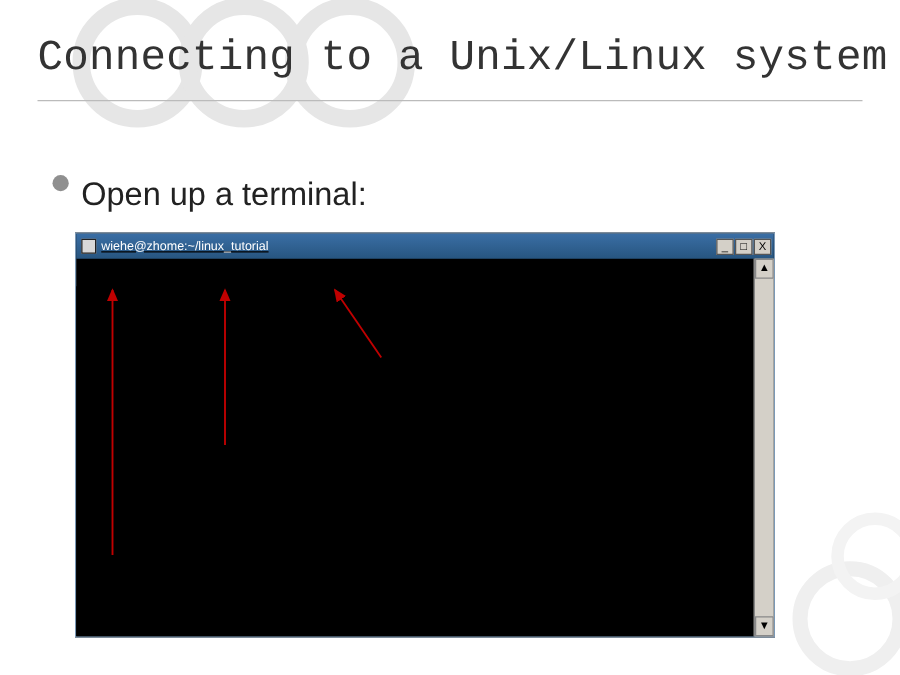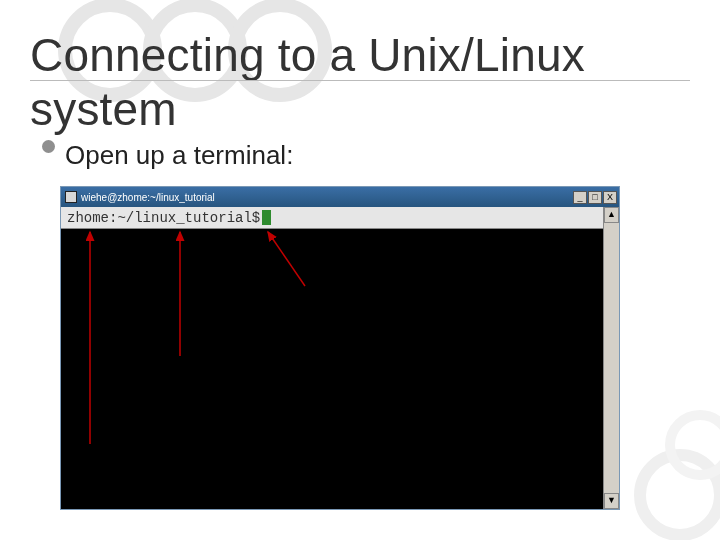--- a/index.html
+++ b/index.html
@@ -14,24 +14,25 @@
   }
   .bg-circles {
     position: absolute;
     top: 0; left: 0; width: 720px; height: 540px;
     z-index: 0;
   }
   .title {
     position: absolute;
     top: 28px;
     left: 30px;
-    font-size: 46px;
+    font-size: 34px;
     color: #333;
     z-index: 2;
     letter-spacing: 0.2px;
+    font-family: Liberation Mono, monospace;
   }
   .title-underline {
     position: absolute;
     top: 80px;
     left: 30px;
     width: 660px;
     height: 1px;
     background: #bbb;
     z-index: 2;
   }
@@ -74,20 +75,21 @@
     display: flex;
     align-items: center;
     justify-content: space-between;
     padding: 0 2px 0 4px;
     box-sizing: border-box;
   }
   .term-title-left {
     display: flex;
     align-items: center;
     gap: 4px;
+    text-decoration: underline;
   }
   .term-icon {
     width: 12px;
     height: 12px;
     background: #d8d8d8;
     border: 1px solid #222;
     box-sizing: border-box;
   }
   .term-title-text {
     color: #fff;
@@ -210,24 +212,20 @@
     <div class="term-title-left">
       <div class="term-icon"></div>
       <div class="term-title-text">wiehe@zhome:~/linux_tutorial</div>
     </div>
     <div class="term-btns">
       <div class="term-btn">_</div>
       <div class="term-btn">□</div>
       <div class="term-btn">X</div>
     </div>
   </div>
-  <div class="term-promptbar">
-    <span class="term-prompt-text">zhome:~/linux_tutorial$</span>
-    <span class="term-cursor"></span>
-  </div>
   <div class="term-body"></div>
   <div class="term-scrollbar">
     <div class="scroll-btn">▲</div>
     <div class="scroll-btn bottom">▼</div>
   </div>
 </div>
 
 <svg class="arrows" viewBox="0 0 560 324">
   <defs>
     <marker id="ah" markerWidth="8" markerHeight="8" refX="6" refY="3" orient="auto">

